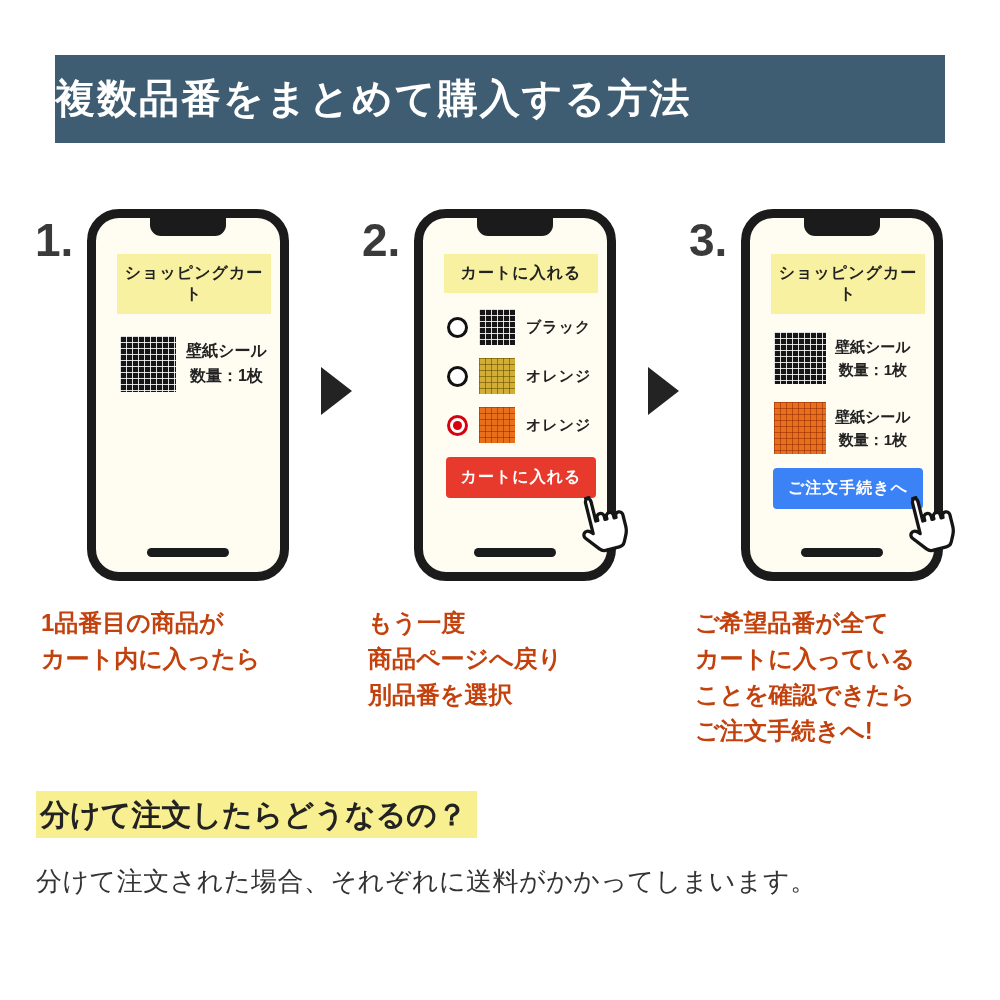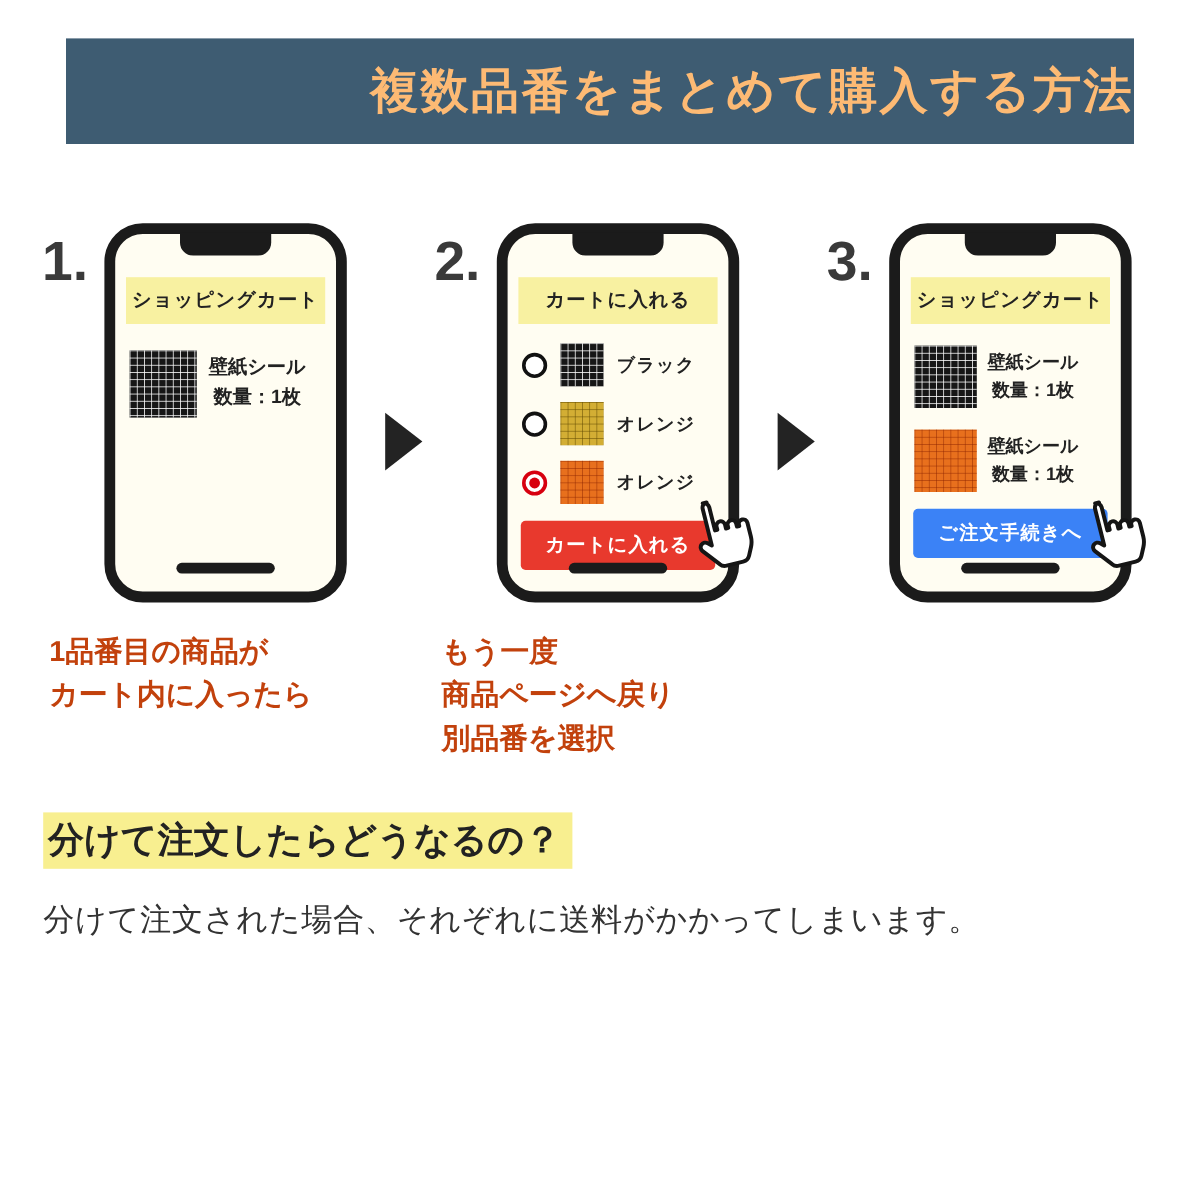--- a/index.html
+++ b/index.html
@@ -7,24 +7,24 @@
   body {
     width: 1000px; height: 1000px;
     font-family: "Liberation Sans", "DejaVu Sans", sans-serif;
     color: #2b2b2b;
     overflow: hidden;
   }
   .page { width: 1000px; height: 1000px; position: relative; }
 
   
   .title-bar {
-    margin: 32px 55px 0;
+    margin: 55px 55px 0;
     background: #3e5c72;
-    color: #fdba74;
-    text-align: right;
+    color: #ffffff;
+    text-align: left;
     padding: 16px 0 17px;
   }
   .title-bar h1 { font-size: 40px; font-weight: bold; letter-spacing: 2px; }
 
   
   .steps {
     display: flex;
     justify-content: center;
     align-items: flex-start;
     margin-top: 66px;
@@ -34,25 +34,26 @@
   .step-number {
     font-size: 46px;
     font-weight: bold;
     color: #3a3a3a;
     width: 58px;
     padding: 4px 0 0 6px;
   }
 
   
   .phone {
-    width: 202px; height: 316px;
+    width: 202px; height: 372px;
     border: 9px solid #1b1b1b;
     border-radius: 32px;
     background: #fffdf2;
     position: relative;
+    padding-left: 12px;
   }
   .notch {
     position: absolute; top: -1px; left: 50%; transform: translateX(-50%);
     width: 76px; height: 19px;
     background: #1b1b1b;
     border-radius: 0 0 11px 11px;
   }
   .home-bar {
     position: absolute; bottom: 15px; left: 50%; transform: translateX(-50%);
     width: 82px; height: 9px;
@@ -285,20 +286,24 @@
             <button class="btn orange">ご注文手続きへ</button>
           </div>
           <div class="home-bar"></div>
           <span class="hand">
             <svg viewBox="0 0 40 46" width="72" height="76">
               <path d="M15 4.6c1.5 0 2.7 1.2 2.7 2.7v12h1.2v-1.6c0-1.2 1-2.2 2.2-2.2s2.2 1 2.2 2.2v2h1.2v-1.2c0-1.2 1-2.2 2.2-2.2s2.2 1 2.2 2.2v1.6h1.2v-.6c0-1.2 1-2.2 2.2-2.2s2.2 1 2.2 2.2v7.2c0 1.8-.4 3.5-1.2 5.1l-2 4c-.7 1.4-2.1 2.2-3.6 2.2h-8.6c-1.3 0-2.5-.6-3.2-1.6l-6.8-8.5c-.8-1-.7-2.5.3-3.3.9-.8 2.3-.7 3.2.1l1.7 1.6V7.3c0-1.5 1.2-2.7 2.7-2.7z" fill="#ffffff" stroke="#151515" stroke-width="2" stroke-linejoin="round" stroke-linecap="round"></path>
             </svg>
           </span>
         </div>
       </div>
+      <p class="caption">ご希望品番が全て
+カートに入っている
+ことを確認できたら
+ご注文手続きへ!</p>
     </div>
 
   </div>
 
   <div class="footer">
     <h2><span class="highlight">分けて注文したらどうなるの？</span></h2>
     <p>分けて注文された場合、それぞれに送料がかかってしまいます。</p>
   </div>
 
 </div>

